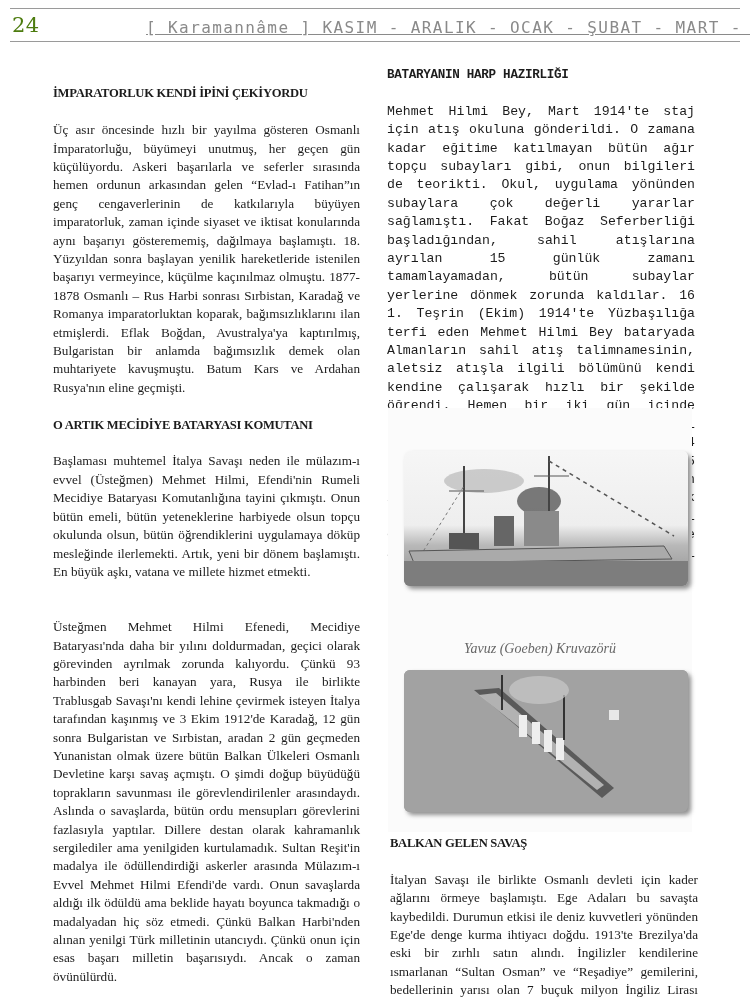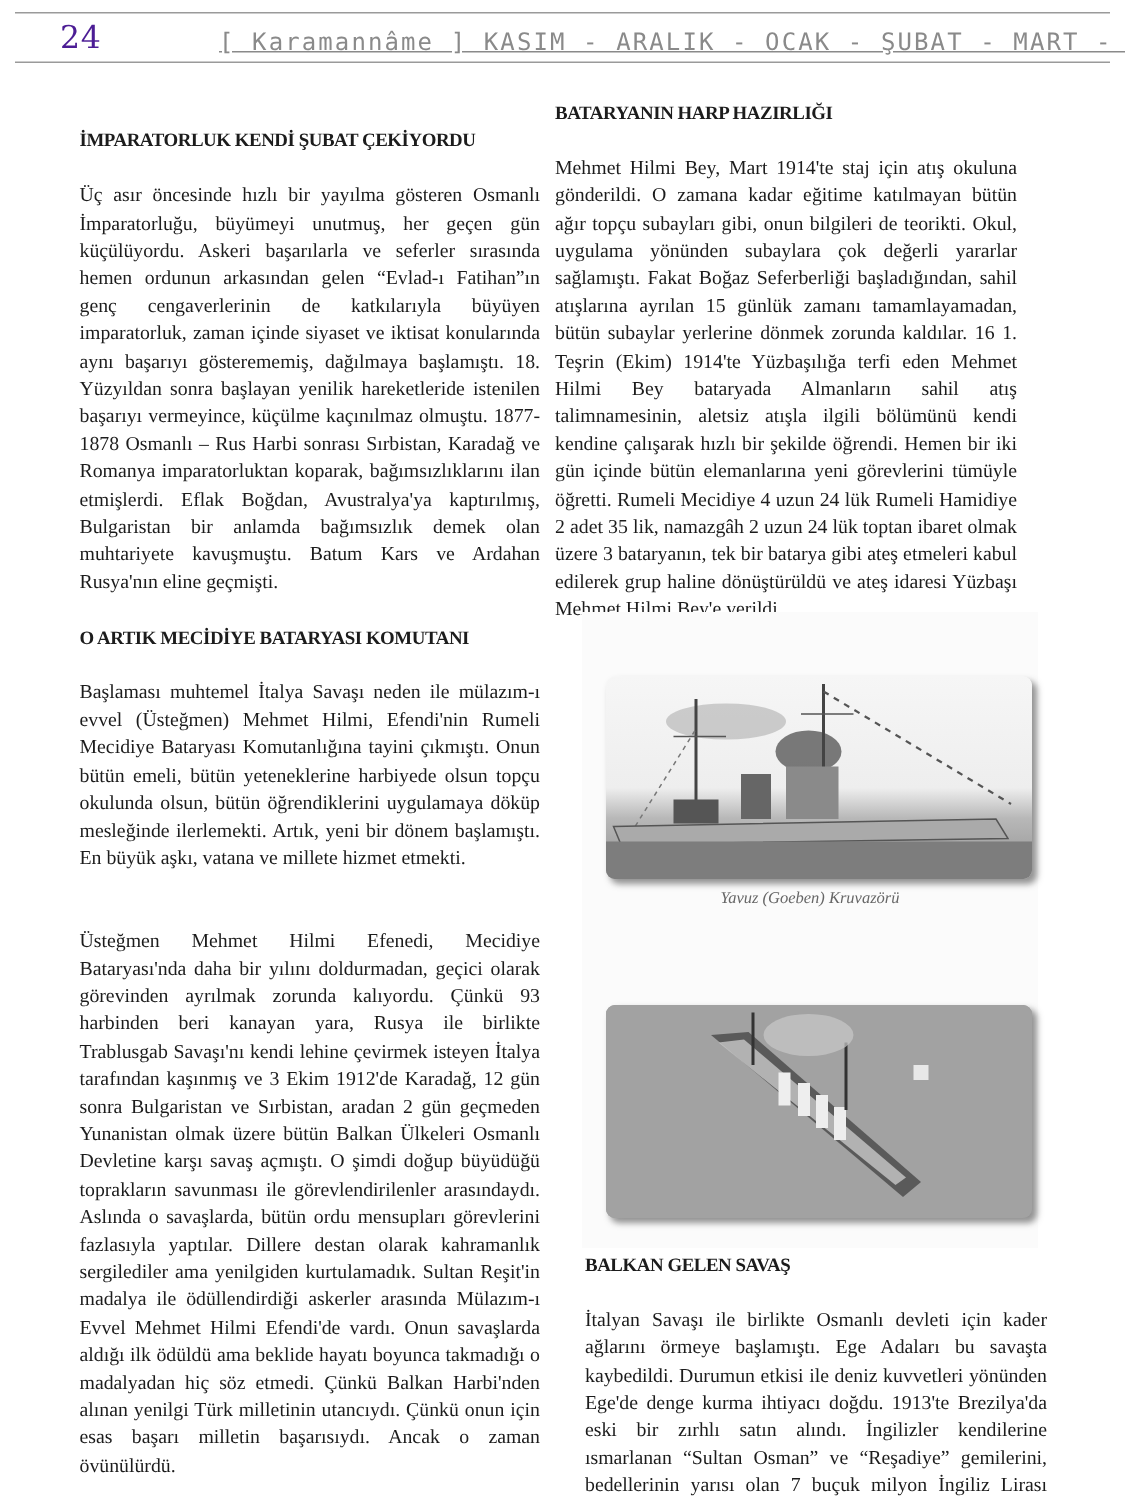--- a/index.html
+++ b/index.html
@@ -1,51 +1,51 @@
 <!DOCTYPE html>
 <html><head>
 <meta charset="utf-8">
 <style>
   html, body { margin:0; padding:0; background:#ffffff; }
   body { width:750px; height:1000px; position:relative; overflow:hidden;
          font-family:"Liberation Serif", "DejaVu Serif", serif; color:#1c1c1c; }
   .header { position:absolute; left:10px; right:10px; top:8px; height:32px;
             border-top:1px solid #9a9a9a; border-bottom:1px solid #9a9a9a; }
-  .page-num { position:absolute; left:2px; top:4px; font-size:21px; color:#4c1d95;
-              font-family:"DejaVu Serif", serif; letter-spacing:0.5px;margin-left:28px; }
+  .page-num { position:absolute; left:2px; top:4px; font-size:21px; color:#4d7c0f;
+              font-family:"DejaVu Serif", serif; letter-spacing:0.5px; }
   .running { position:absolute; left:136px; top:9px; font-size:16px; color:#8a8a8a;
              letter-spacing:1.4px; font-family:"DejaVu Sans Mono", monospace; white-space:nowrap;text-decoration:underline; }
   .col { position:absolute; top:66px; font-size:13.2px; line-height:18.4px; }
   .col-left { left:53px; width:307px; }
-  .col-right { left:370px; width:308px; }
+  .col-right { left:387px; width:308px;font-family:Liberation Mono, monospace; }
   p { margin:0; text-align:justify; text-align-last:left; }
   .gap { height:18.4px; }
   .h { margin:0; font-size:12.6px; letter-spacing:-0.3px; line-height:18.4px; text-transform:none; }
   .figure-area { position:absolute; left:388px; top:408px; width:304px; height:424px; background:#fbfbfb; }
   .photo { position:absolute; left:16px; width:284px; border-radius:6px;
            box-shadow: 3px 3px 4px rgba(60,60,60,0.55); overflow:hidden; }
   .photo1 { top:43px; height:135px; background:linear-gradient(to bottom,#f6f6f6 0%,#eeeeee 55%,#b8b8b8 70%,#8f8f8f 100%); }
   .photo2 { top:262px; height:142px; background:#9c9c9c; }
   .caption { position:absolute; left:0; width:304px; text-align:center; font-style:italic;
-             font-size:11px; color:#666; }
+             font-size:14px; color:#666;margin-top:48px; }
   .cap1 { top:185px; }
   .cap2 { top:411px; }
   .right-after { position:absolute; left:390px; top:834px; width:308px; font-size:13.2px; line-height:18.4px; }
 </style>
 </head>
 <body>
 
 <div class="header">
   <span class="page-num">24</span>
   <span class="running">[ Karamannâme ]   KASIM - ARALIK - OCAK - ŞUBAT - MART - NİSAN  2016</span>
 </div>
 
 <div class="col col-left">
   <div class="gap"></div>
-  <h3 class="h">İMPARATORLUK KENDİ ŞUBAT ÇEKİYORDU</h3>
+  <h3 class="h">İMPARATORLUK KENDİ İPİNİ ÇEKİYORDU</h3>
   <div class="gap"></div>
   <p>Üç asır öncesinde hızlı bir yayılma gösteren Osmanlı İmparatorluğu, büyümeyi unutmuş, her geçen gün küçülüyordu. Askeri başarılarla ve seferler sırasında hemen ordunun arkasından gelen “Evlad-ı Fatihan”ın genç cengaverlerinin de katkılarıyla büyüyen imparatorluk, zaman içinde siyaset ve iktisat konularında aynı başarıyı gösterememiş, dağılmaya başlamıştı. 18. Yüzyıldan sonra başlayan yenilik hareketleride istenilen başarıyı vermeyince, küçülme kaçınılmaz olmuştu. 1877-1878 Osmanlı – Rus Harbi sonrası Sırbistan, Karadağ ve Romanya imparatorluktan koparak, bağımsızlıklarını ilan etmişlerdi. Eflak Boğdan, Avustralya'ya kaptırılmış, Bulgaristan bir anlamda bağımsızlık demek olan muhtariyete kavuşmuştu. Batum Kars ve Ardahan Rusya'nın eline geçmişti.</p>
   <div class="gap"></div>
   <h3 class="h">O ARTIK MECİDİYE BATARYASI KOMUTANI</h3>
   <div class="gap"></div>
   <p>Başlaması muhtemel İtalya Savaşı neden ile mülazım-ı evvel (Üsteğmen) Mehmet Hilmi, Efendi'nin Rumeli Mecidiye Bataryası Komutanlığına tayini çıkmıştı. Onun bütün emeli, bütün yeteneklerine harbiyede olsun topçu okulunda olsun, bütün öğrendiklerini uygulamaya döküp mesleğinde ilerlemekti. Artık, yeni bir dönem başlamıştı. En büyük aşkı, vatana ve millete hizmet etmekti.</p>
   <div class="gap"></div>
   <div class="gap"></div>
   <p>Üsteğmen Mehmet Hilmi Efenedi, Mecidiye Bataryası'nda daha bir yılını doldurmadan, geçici olarak görevinden ayrılmak zorunda kalıyordu. Çünkü 93 harbinden beri kanayan yara, Rusya ile birlikte Trablusgab Savaşı'nı kendi lehine çevirmek isteyen İtalya tarafından kaşınmış ve 3 Ekim 1912'de Karadağ, 12 gün sonra Bulgaristan ve Sırbistan, aradan 2 gün geçmeden Yunanistan olmak üzere bütün Balkan Ülkeleri Osmanlı Devletine karşı savaş açmıştı. O şimdi doğup büyüdüğü toprakların savunması ile görevlendirilenler arasındaydı. Aslında o savaşlarda, bütün ordu mensupları görevlerini fazlasıyla yaptılar. Dillere destan olarak kahramanlık sergilediler ama yenilgiden kurtulamadık. Sultan Reşit'in madalya ile ödüllendirdiği askerler arasında Mülazım-ı Evvel Mehmet Hilmi Efendi'de vardı. Onun savaşlarda aldığı ilk ödüldü ama beklide hayatı boyunca takmadığı o madalyadan hiç söz etmedi. Çünkü Balkan Harbi'nden alınan yenilgi Türk milletinin utancıydı. Çünkü onun için esas başarı milletin başarısıydı. Ancak o zaman övünülürdü.</p>
 </div>

